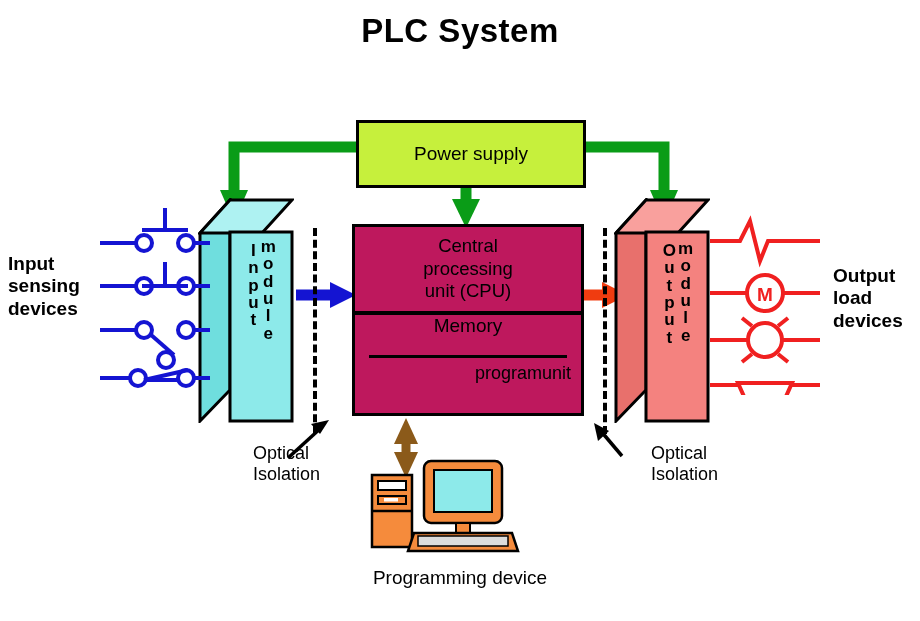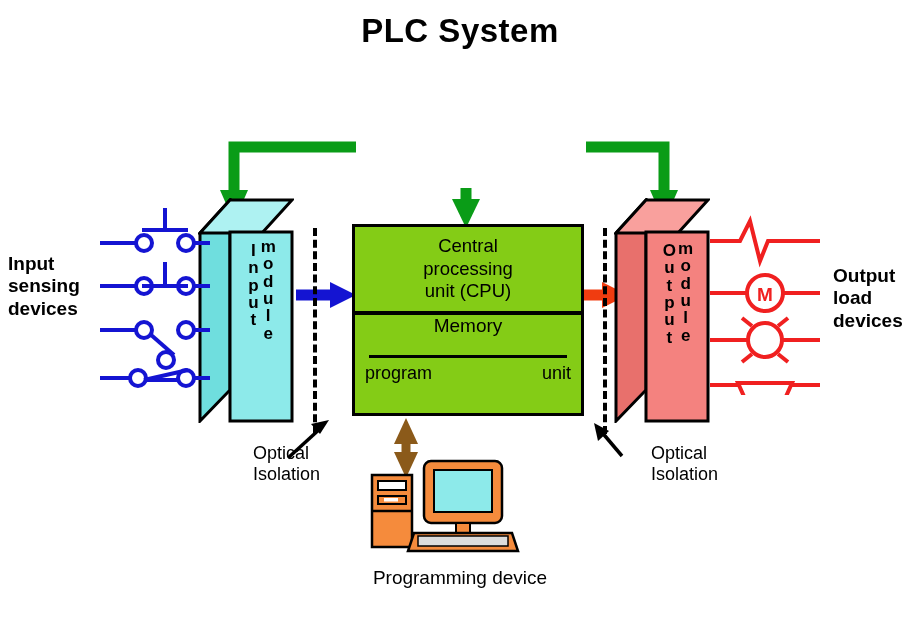--- a/index.html
+++ b/index.html
@@ -61,21 +61,21 @@
   }
   #power-supply-box .txt {
     font-size: 19px;
     font-weight: normal;
   }
 
   
   #cpu-box {
     left: 352px; top: 224px;
     width: 232px; height: 192px;
-    background: #84cc16;
+    background: #be185d;
     border: 3px solid #000000;
     box-sizing: border-box;
   }
   #cpu-upper {
     position: absolute;
     left: 0; top: 0;
     width: 100%;
     height: 88px;
     box-sizing: border-box;
     border-bottom: 4px solid #000;
@@ -107,23 +107,22 @@
     left: 14px; top: 40px;
     width: 198px;
     height: 3px;
     background: #000;
   }
   #memory-row {
     position: absolute;
     left: 10px; top: 48px;
     width: 206px;
     display: flex;
-    justify-content: space-between;
+    justify-content: flex-end;
     font-size: 18px;
-    gap: 25px;
   }
 
   
   .module {
     position: absolute;
     width: 96px;
     height: 225px;
   }
   .mod-text {
     position: absolute;
@@ -217,20 +216,23 @@
     <g>
       <path d="M288,458 L322,427" stroke="#000000" stroke-width="3.5" fill="none"></path>
       <polygon points="329,420 311,424 320,434" fill="#000000"></polygon>
     </g>
     <g>
       <path d="M622,456 L600,430" stroke="#000000" stroke-width="3.5" fill="none"></path>
       <polygon points="594,423 598,441 609,431" fill="#000000"></polygon>
     </g>
   </svg>
 
+  <div class="abs" id="power-supply-box">
+    <span class="txt">Power supply</span>
+  </div>
 
   <div class="abs" id="cpu-box">
     <div id="cpu-upper">
       <span class="txt">Central
 processing
 unit (CPU)</span>
     </div>
     <div id="cpu-lower">
       <div id="memory-label">Memory</div>
       <div id="memory-rule"></div>

